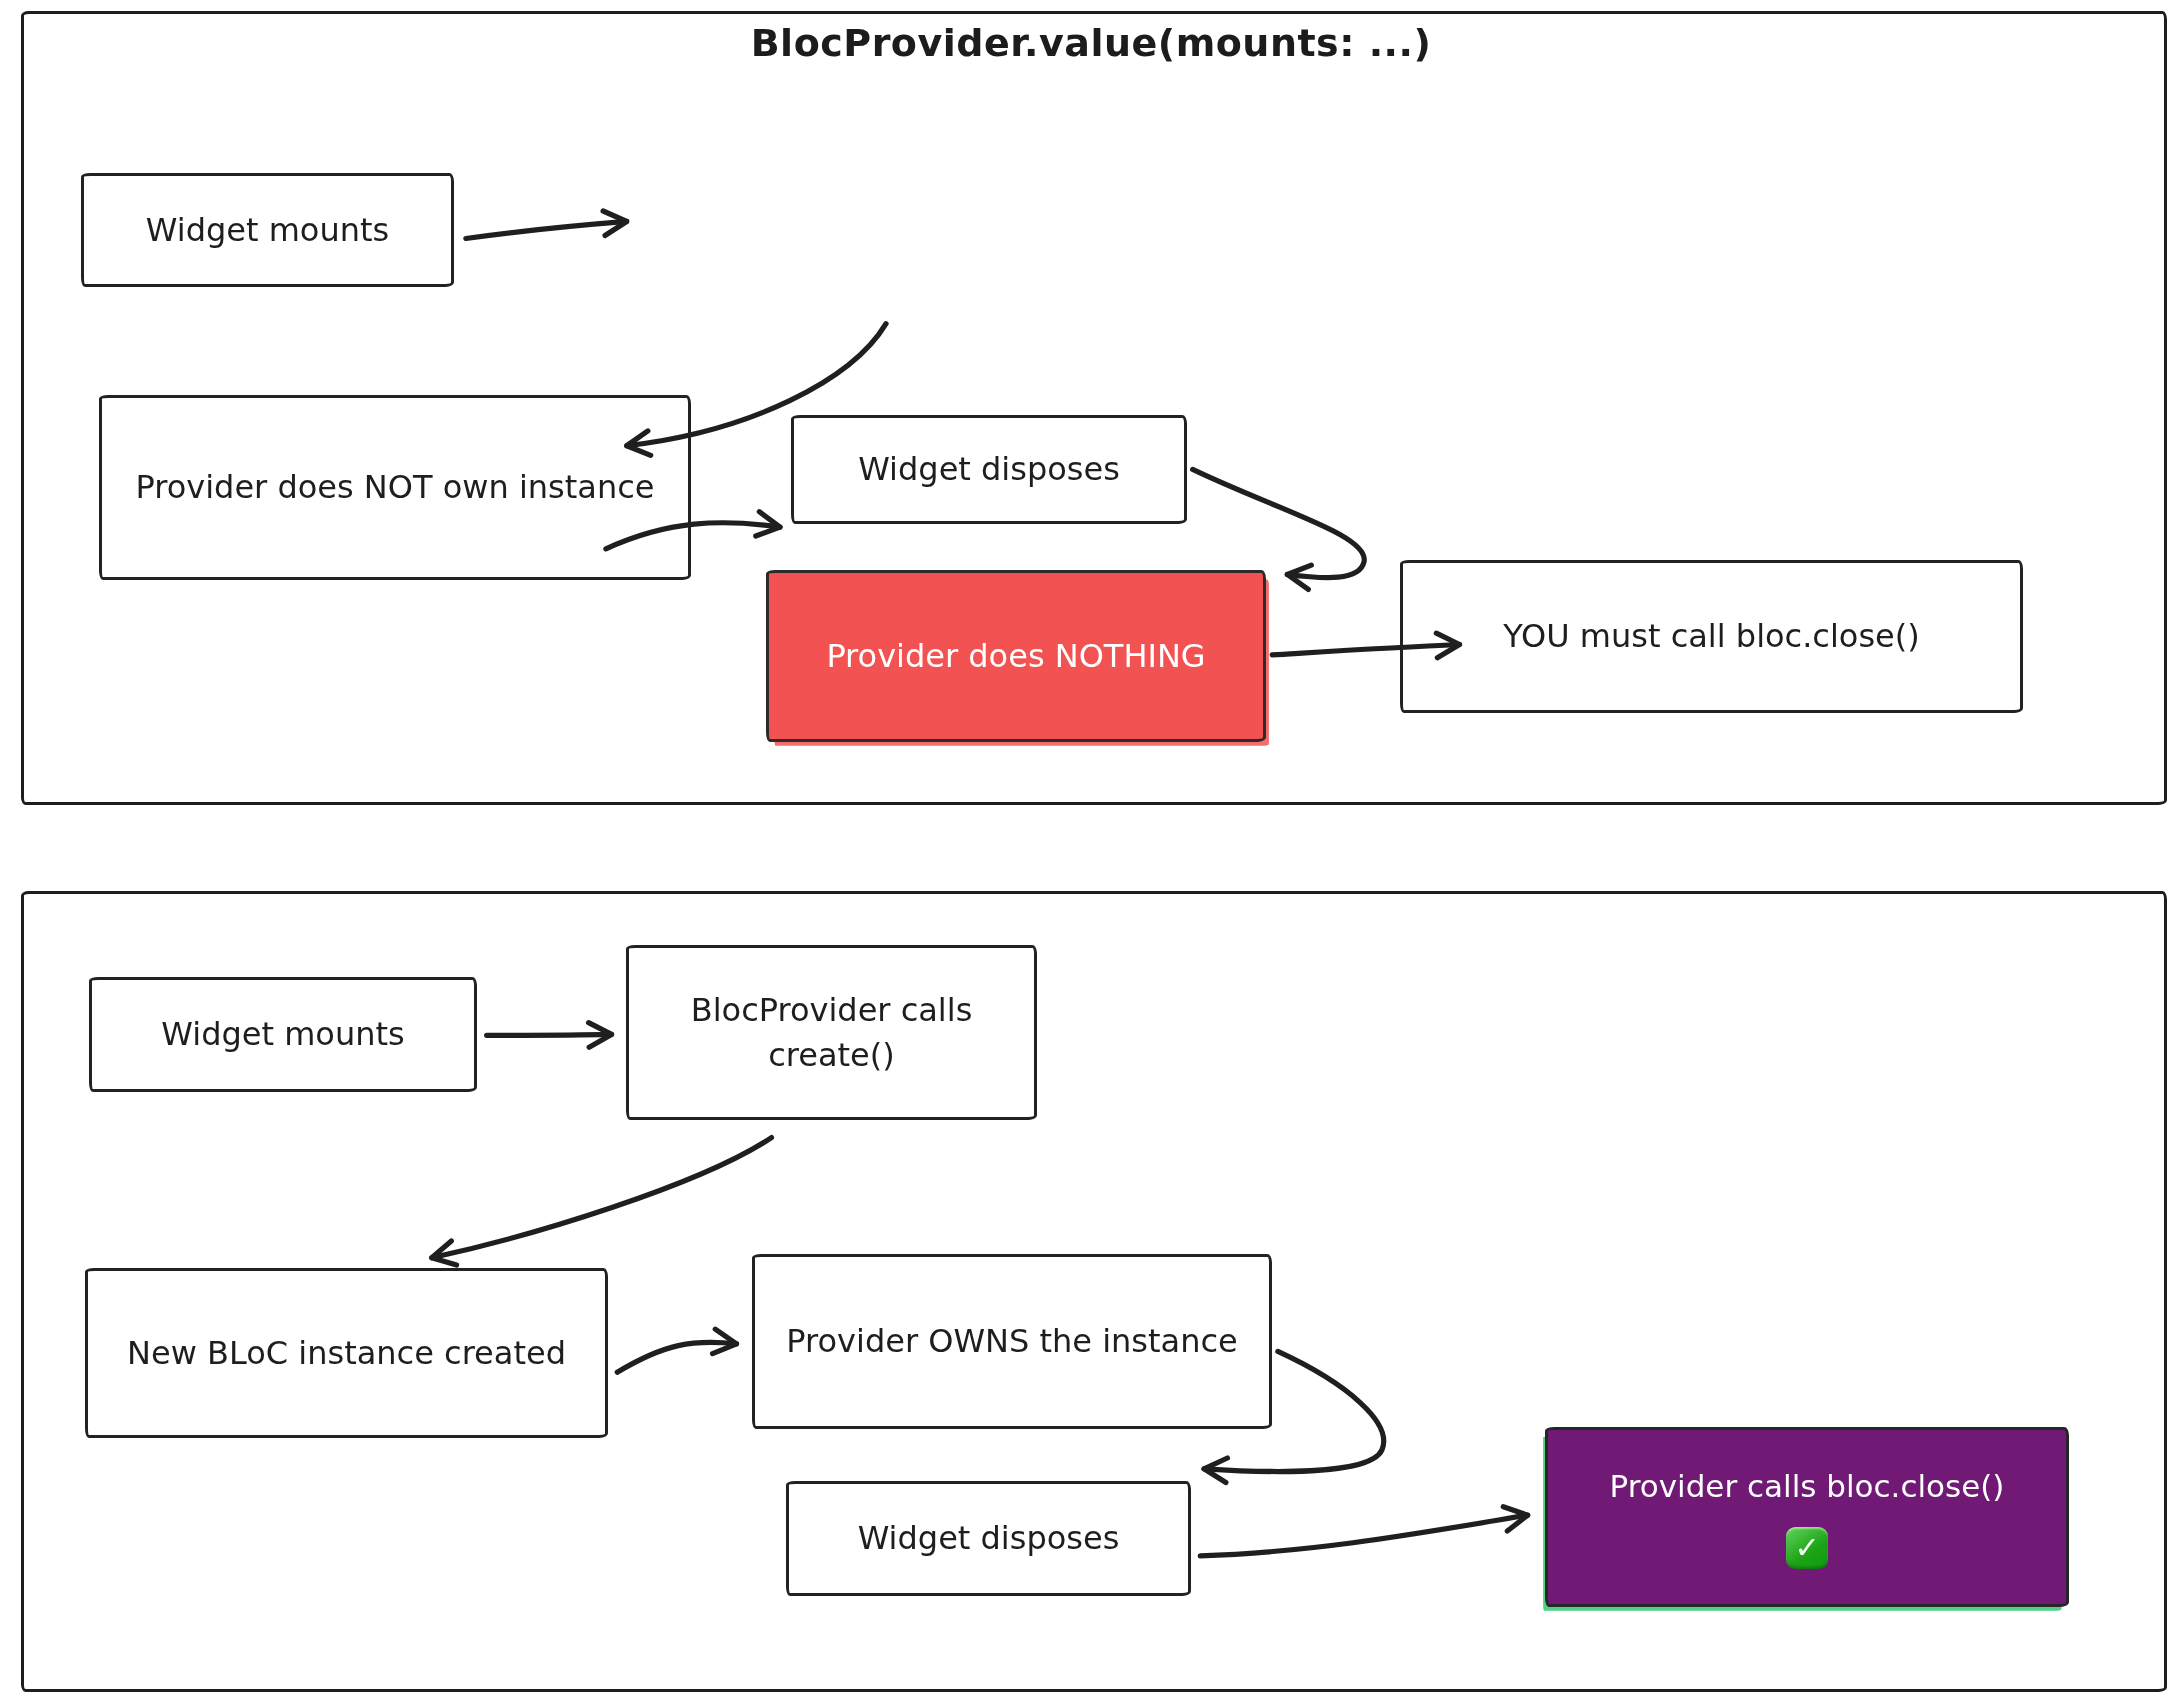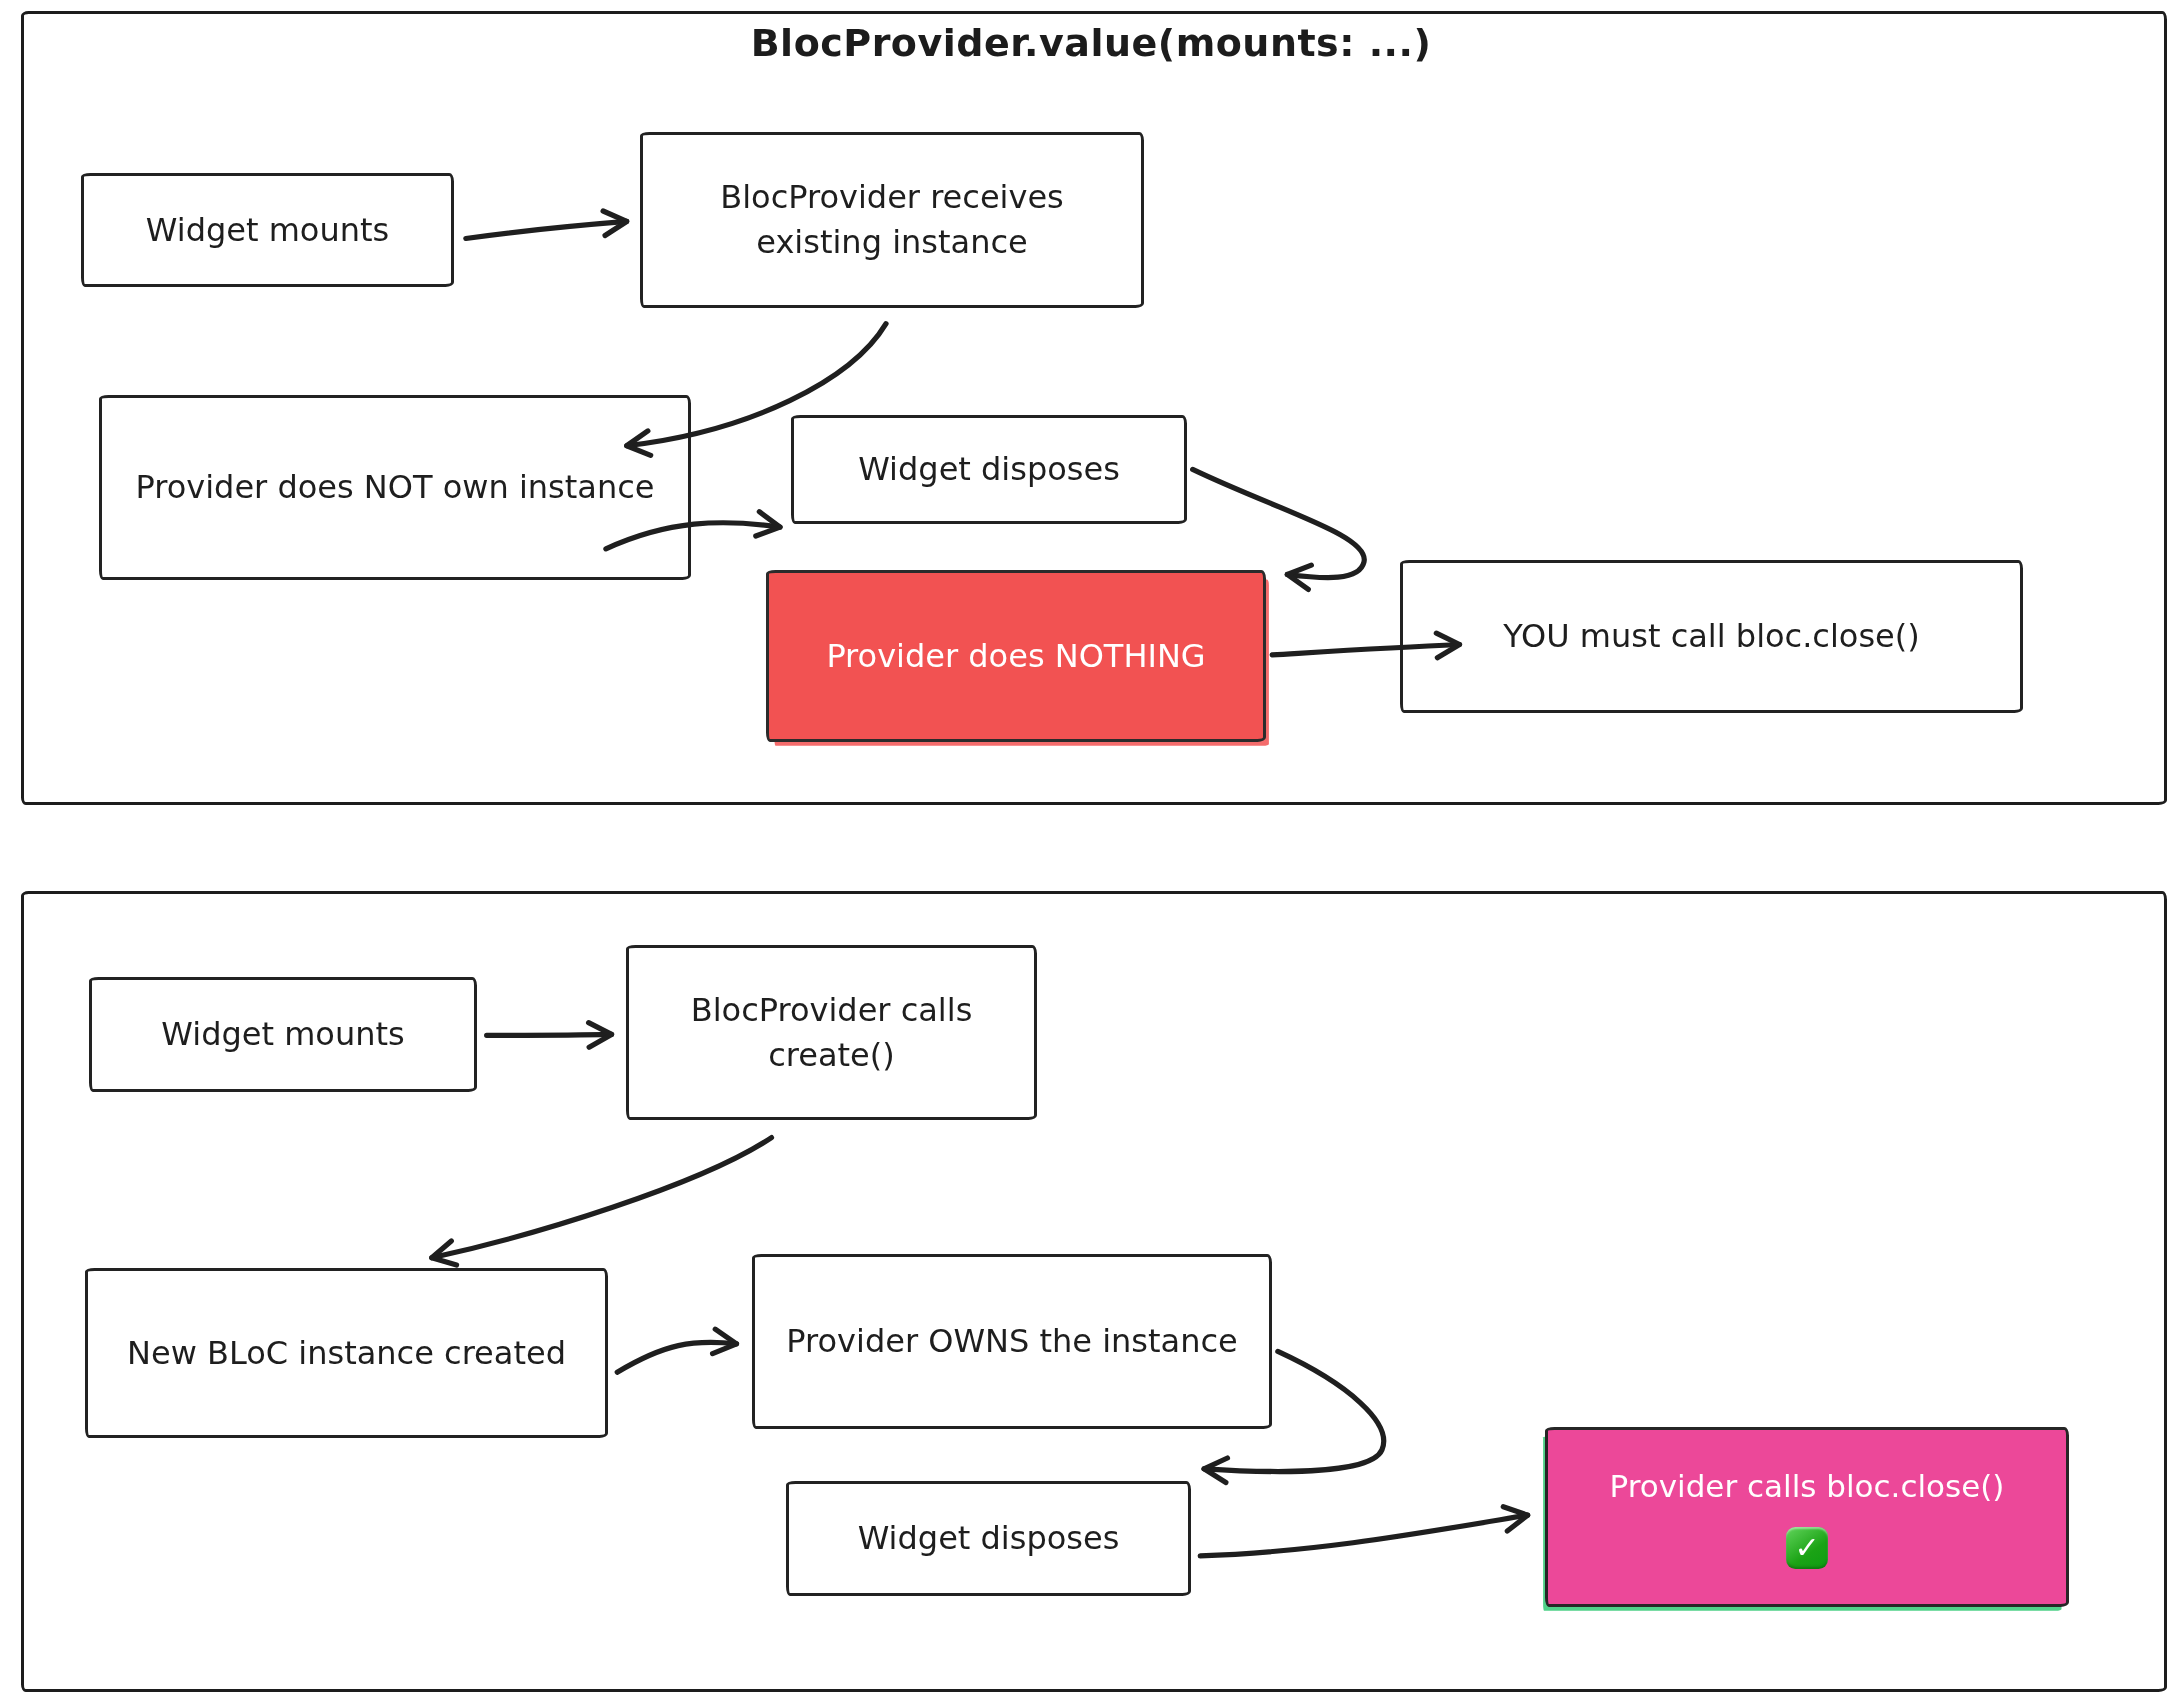--- a/index.html
+++ b/index.html
@@ -39,21 +39,21 @@
     padding:5.7px 15px;
     box-sizing:border-box;
   }
   .node.danger{
     background:#f25252;
     color:#ffffff;
     border-color:#2b2b2b;
     box-shadow:5.7px 6.6px 0 -2.8px rgba(242,82,82,.85);
   }
   .node.success{
-    background:#ec4899;
+    background:#701a75;
     color:#ffffff;
     border-color:#262626;
     font-size:31px;
     box-shadow:-4.7px 6.6px 0 -2.8px rgba(48,201,115,.85);
     gap:18px;
   }
   .check-badge{
     display:inline-flex;align-items:center;justify-content:center;
     width:42px;height:42px;
     border-radius:9.5px;
@@ -81,23 +81,20 @@
 
 <div class="canvas">
 
   <div class="panel" style="left:21px;top:11.4px;width:2140px;height:788px;"></div>
   <div class="panel-title" style="top:21px;">BlocProvider.value(mounts: ...)</div>
 
   <div class="node" style="left:81px;top:173px;width:373px;height:114px;">
     <span>Widget mounts</span>
   </div>
 
-  <div class="node" style="left:640px;top:132px;width:504px;height:176px;">
-    <span>BlocProvider receives existing instance</span>
-  </div>
 
   <div class="node" style="left:99px;top:395px;width:592px;height:185px;">
     <span>Provider does NOT own instance</span>
   </div>
 
   <div class="node" style="left:791px;top:415px;width:396px;height:109px;">
     <span>Widget disposes</span>
   </div>
 
   <div class="node danger" style="left:766px;top:570px;width:500px;height:172px;">

